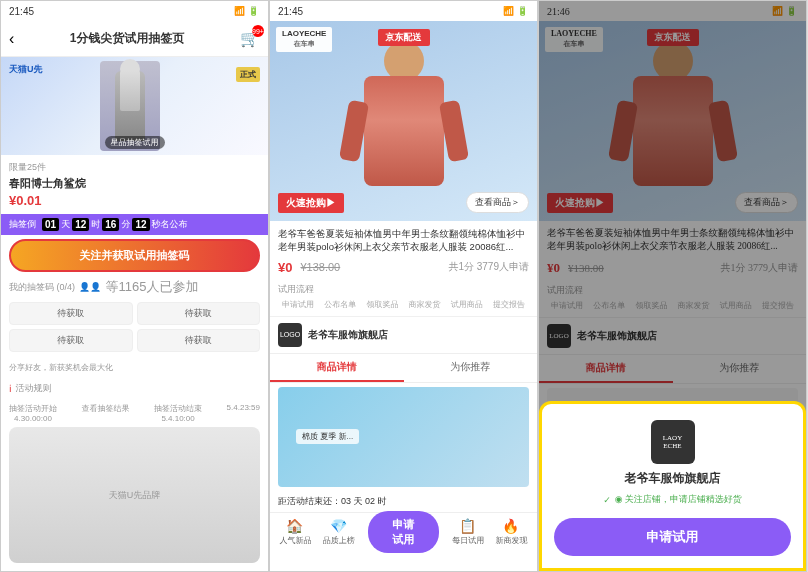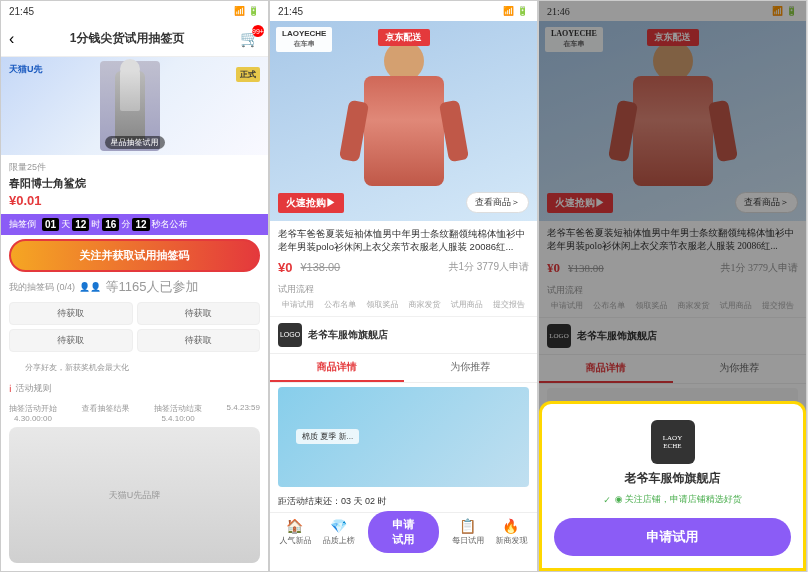--- a/index.html
+++ b/index.html
@@ -124,21 +124,21 @@
     .panel1 .tags-grid {
       display: grid; grid-template-columns: 1fr 1fr;
       gap: 4px; padding: 0 8px 6px;
     }
     .tag-item {
       background: #f5f5f5; border: 1px solid #eee;
       border-radius: 4px; padding: 4px 6px;
       font-size: 9px; color: #666; text-align: center;
     }
     .panel1 .share-row {
-      padding: 4px 24px;
+      padding: 4px 8px;
       font-size: 8px; color: #999;
     }
     .panel1 .rules-section {
       padding: 4px 8px;
       display: flex; align-items: center; gap: 4px;
     }
     .panel1 .rules-section .rule-icon { color: #e4393c; font-size: 10px; }
     .panel1 .rules-section .rule-text { font-size: 9px; color: #999; }
     .panel1 .timeline {
       padding: 4px 8px;

